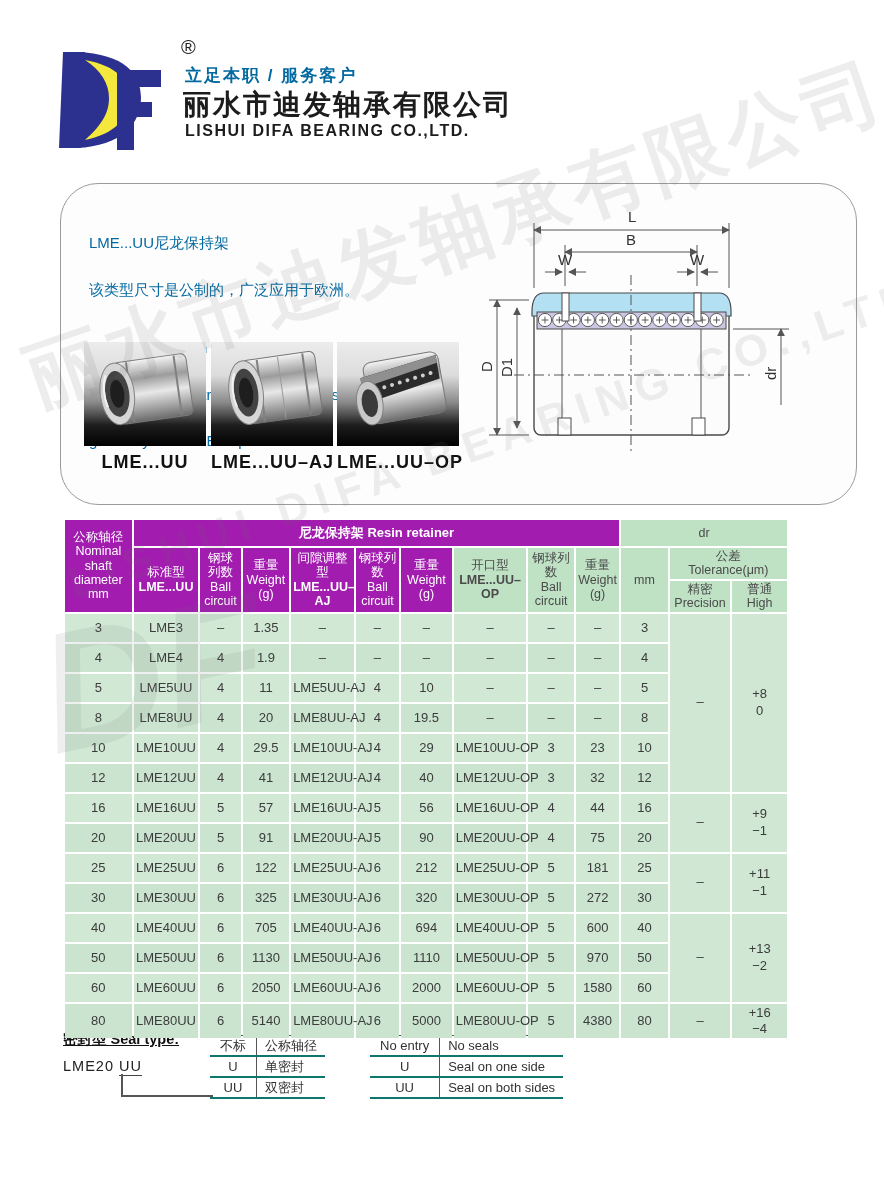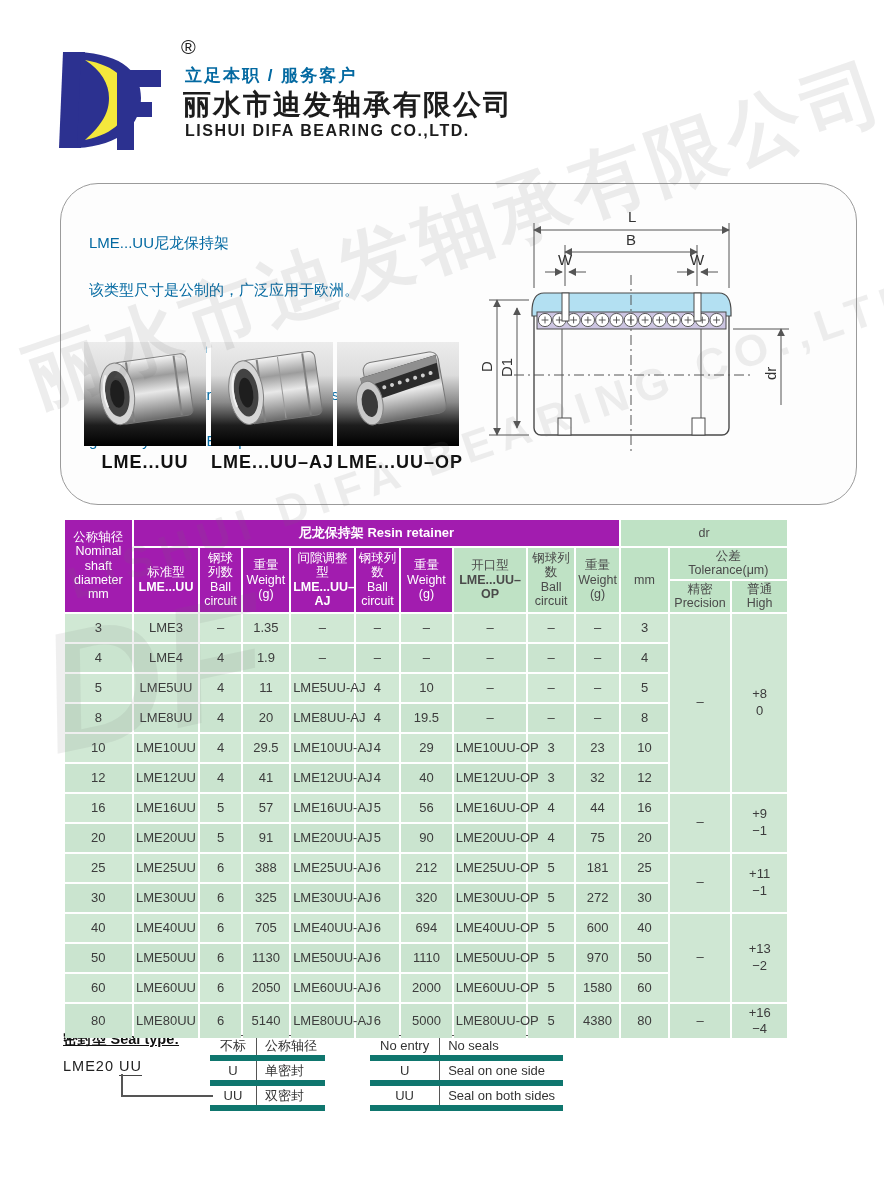--- a/index.html
+++ b/index.html
@@ -33,21 +33,21 @@
   table.spec td{background:#d0e8d4;font-size:13px;color:#3c3c3c;height:26px;white-space:nowrap;}
   table.spec tr:nth-child(even) td{background:#cae4cf;}
   table.spec td.tol{white-space:pre-line;line-height:1.25;background:#cfe7d3;}
   
   .seal-title{position:absolute;left:63px;top:1030px;font-size:14.5px;font-weight:bold;color:#111;text-decoration:underline;}
   .seal-code{position:absolute;left:63px;top:1058px;font-size:14.5px;color:#222;letter-spacing:1px;}
   .seal-code .uu{border-bottom:1.5px solid #444;padding-bottom:1px;}
   .conn-v{position:absolute;left:121px;top:1074px;width:1.5px;height:22px;background:#555;}
   .conn-h{position:absolute;left:121px;top:1095px;width:92px;height:1.5px;background:#555;}
   table.sealtab{position:absolute;border-collapse:collapse;font-size:13px;color:#333;}
-  table.sealtab td{border-bottom:6px solid #0f766e;height:19px;padding:0 8px;white-space:nowrap;}
+  table.sealtab td{border-bottom:2px solid #0f766e;height:19px;padding:0 8px;white-space:nowrap;}
   table.sealtab tr:first-child td{border-top:1px solid #555;}
   table.sealtab td:first-child{border-right:1px solid #555;text-align:center;padding:0 10px;}
   .seal-cn{left:210px;top:1035px;}
   .seal-en{left:370px;top:1035px;}
   .note{position:absolute;left:583px;top:1032px;font-size:13px;color:#3d3d3d;line-height:1.35;}
   .note .en2{padding-left:34px;}
   
   .wm{position:absolute;pointer-events:none;white-space:nowrap;font-weight:bold;color:#6f6f6f;z-index:6;}
   .wm-cn{left:30px;top:330px;font-size:76px;letter-spacing:6px;opacity:.12;transform:rotate(-19deg);transform-origin:left center;}
   .wm-en{left:70px;top:560px;font-size:44px;letter-spacing:9px;opacity:.11;transform:rotate(-19deg);transform-origin:left center;}
@@ -417,21 +417,21 @@
             <td>90</td>
             <td>LME20UU-OP</td>
             <td>4</td>
             <td>75</td>
             <td>20</td>
           </tr>
           <tr>
             <td>25</td>
             <td>LME25UU</td>
             <td>6</td>
-            <td>388</td>
+            <td>122</td>
             <td>LME25UU-AJ</td>
             <td>6</td>
             <td>212</td>
             <td>LME25UU-OP</td>
             <td>5</td>
             <td>181</td>
             <td>25</td>
             <td rowspan="2" class="tol">–</td>
             <td rowspan="2" class="tol">+11
 −1</td>

